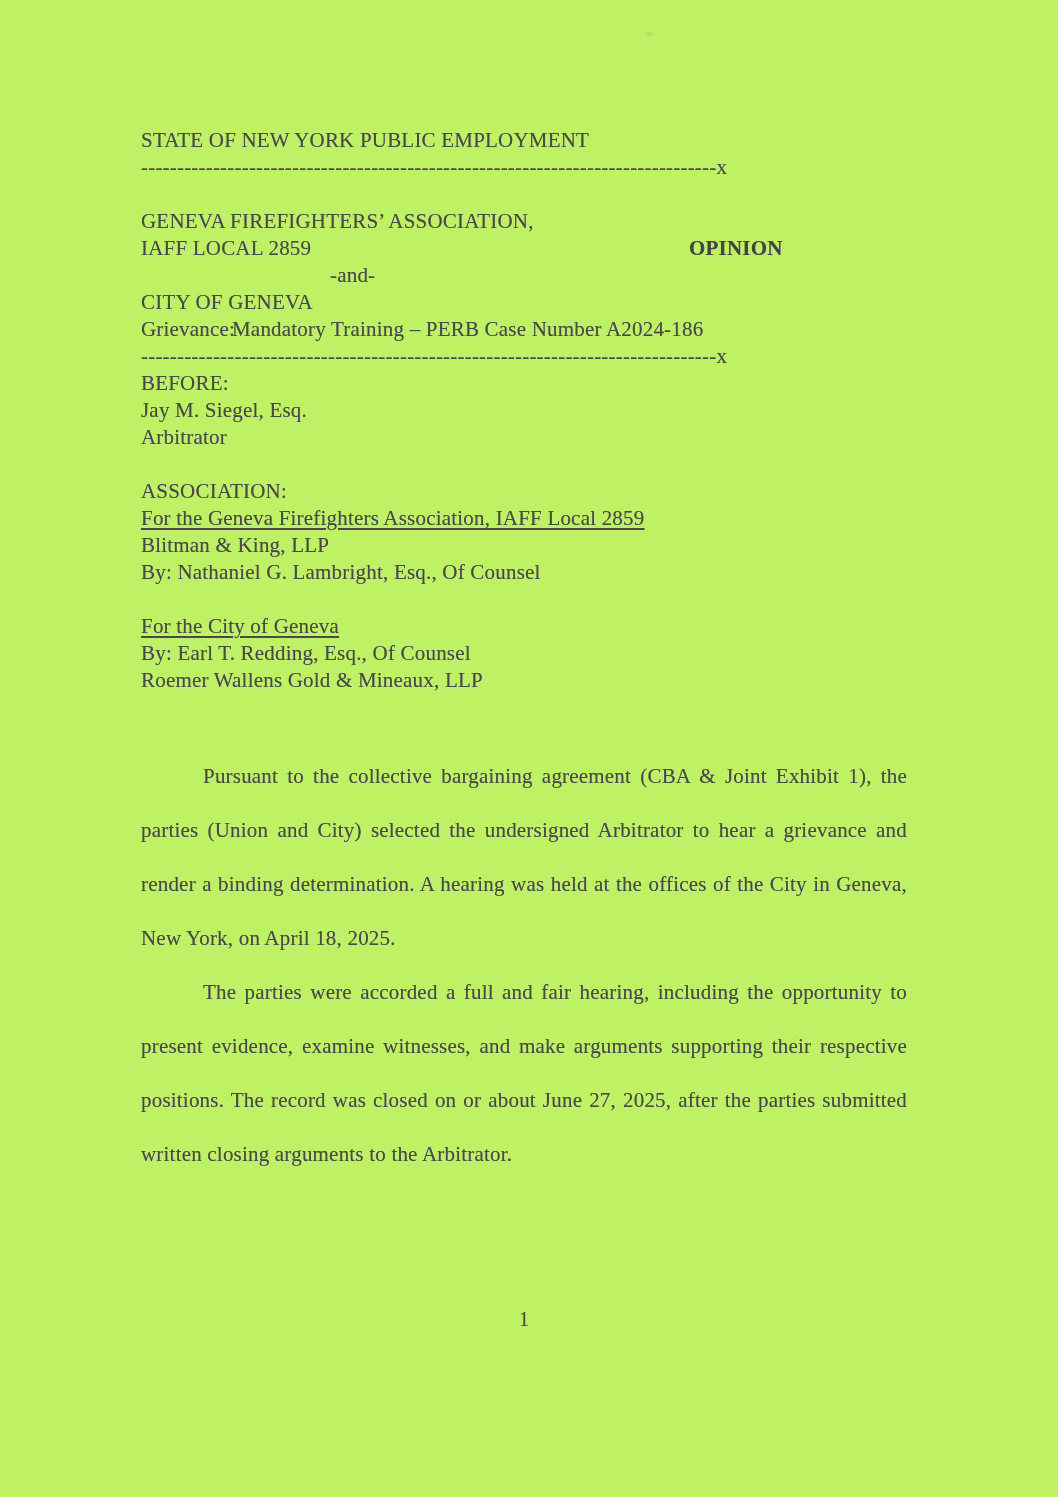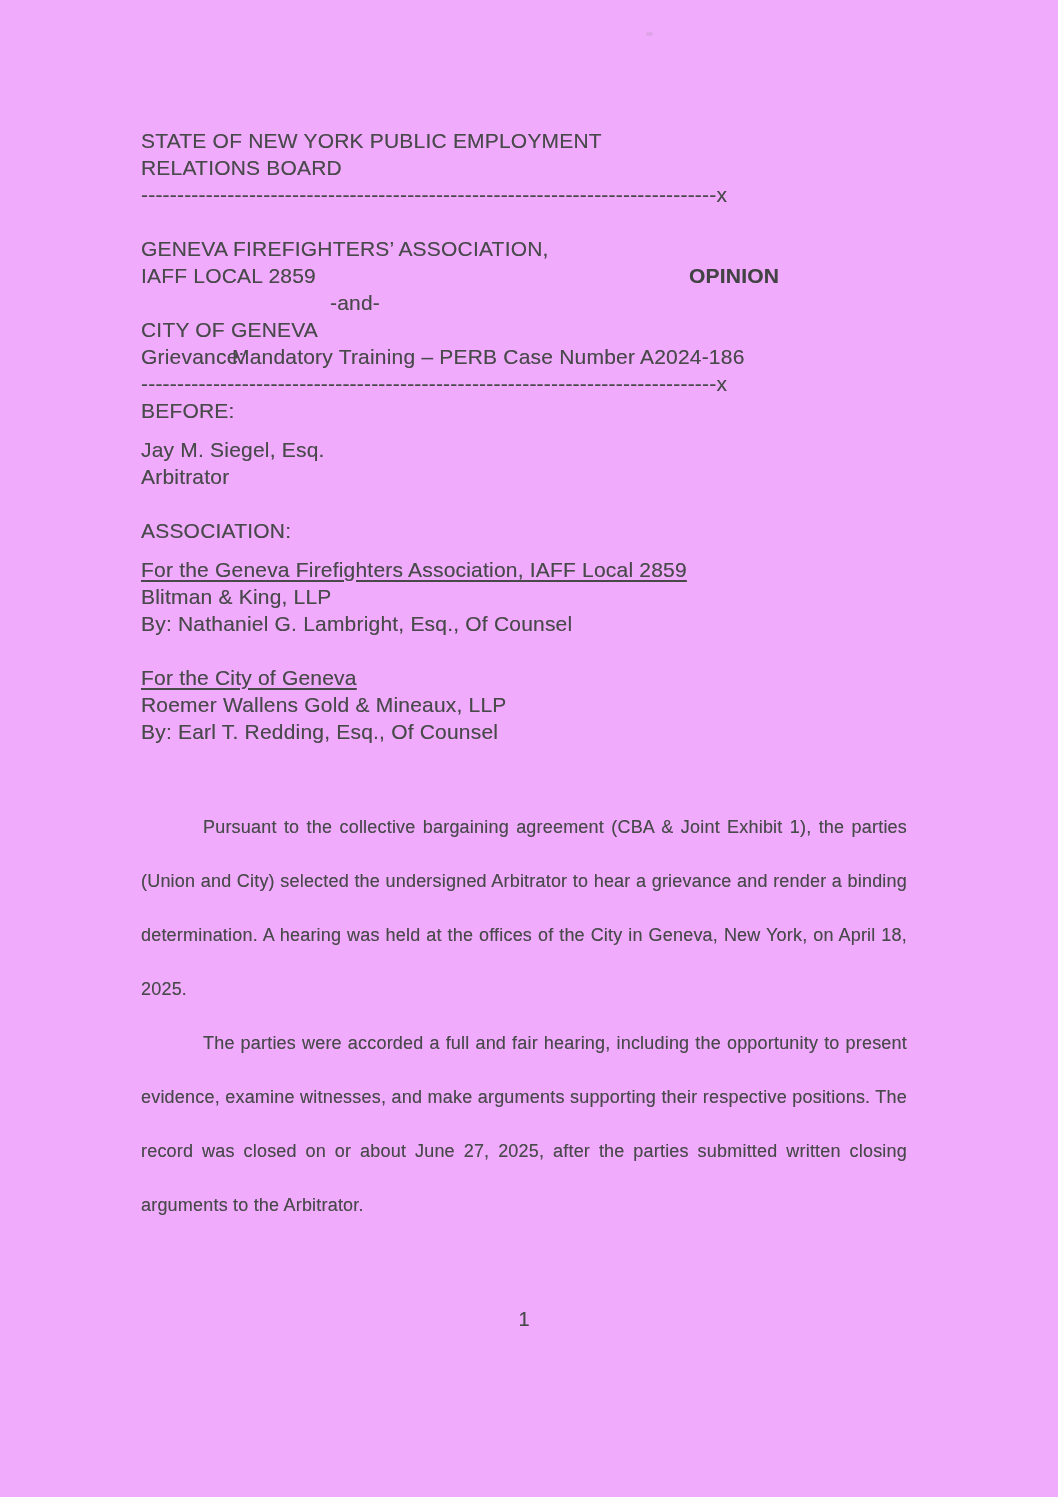--- a/index.html
+++ b/index.html
@@ -4,22 +4,22 @@
 <style>
   html, body {
     margin: 0;
     padding: 0;
     background: #ffffff;
   }
   .page {
     position: relative;
     width: 1058px;
     height: 1497px;
-    background: #f0abfc;
-    font-family: Liberation Sans, sans-serif;
+    background: #bef264;
+    font-family: Liberation Serif, serif;
     color: #49494c;
     overflow: hidden;
     text-shadow: 0 0 0.5px rgba(95,95,98,0.55);
   }
   .content {
     position: absolute;
     left: 141px;
     top: 127px;
     width: 766px;
     font-size: 21px;
@@ -37,28 +37,28 @@
   }
   .and-sep { padding-left: 189px; }
   .divider {
     white-space: nowrap;
     overflow: hidden;
     letter-spacing: 0.2px;
   }
   .g-label { display: inline-block; width: 91px; }
   .pair { display: flex; flex-direction: column; }
   .pair-label { width: 191px; flex-shrink: 0; }
-  .pair-value { flex: 1; margin-top: 12px; }
+  .pair-value { flex: 1; }
   .underline {
     text-decoration: underline;
     text-underline-offset: 3px;
   }
   .body-text {
     margin-top: 55px;
-    font-size: 18px;
+    font-size: 21px;
     line-height: 54px;
     text-align: justify;
   }
   .body-text p {
     margin: 0;
     text-indent: 62px;
   }
   .page-number {
     position: absolute;
     left: 141px;
@@ -79,21 +79,20 @@
 </style>
 </head>
 <body>
 
 <div class="page">
   <div class="speck"></div>
 
   <div class="content">
     <div class="caption">
       <div>STATE OF NEW YORK PUBLIC EMPLOYMENT</div>
-      <div>RELATIONS BOARD</div>
       <div class="divider">--------------------------------------------------------------------------------x</div>
       <div class="blank"></div>
       <div>GENEVA FIREFIGHTERS’ ASSOCIATION,</div>
       <div class="row">
         <div>IAFF LOCAL 2859</div>
         <div class="right-col">OPINION</div>
       </div>
       <div class="and-sep">-and-</div>
       <div>CITY OF GENEVA</div>
       <div>
@@ -111,22 +110,22 @@
       <div class="blank"></div>
 
       <div class="pair">
         <div class="pair-label">ASSOCIATION:</div>
         <div class="pair-value">
           <div class="underline">For the Geneva Firefighters Association, IAFF Local 2859</div>
           <div>Blitman &amp; King, LLP</div>
           <div>By: Nathaniel G. Lambright, Esq., Of Counsel</div>
           <div class="blank"></div>
           <div class="underline">For the City of Geneva</div>
+          <div>By: Earl T. Redding, Esq., Of Counsel</div>
           <div>Roemer Wallens Gold &amp; Mineaux, LLP</div>
-          <div>By: Earl T. Redding, Esq., Of Counsel</div>
         </div>
       </div>
     </div>
 
     <div class="body-text">
       <p>Pursuant to the collective bargaining agreement (CBA &amp; Joint Exhibit 1), the parties (Union and City) selected the undersigned Arbitrator to hear a grievance and render a binding determination. A hearing was held at the offices of the City in Geneva, New York, on April 18, 2025.</p>
       <p>The parties were accorded a full and fair hearing, including the opportunity to present evidence, examine witnesses, and make arguments supporting their respective positions. The record was closed on or about June 27, 2025, after the parties submitted written closing arguments to the Arbitrator.</p>
     </div>
   </div>
 

